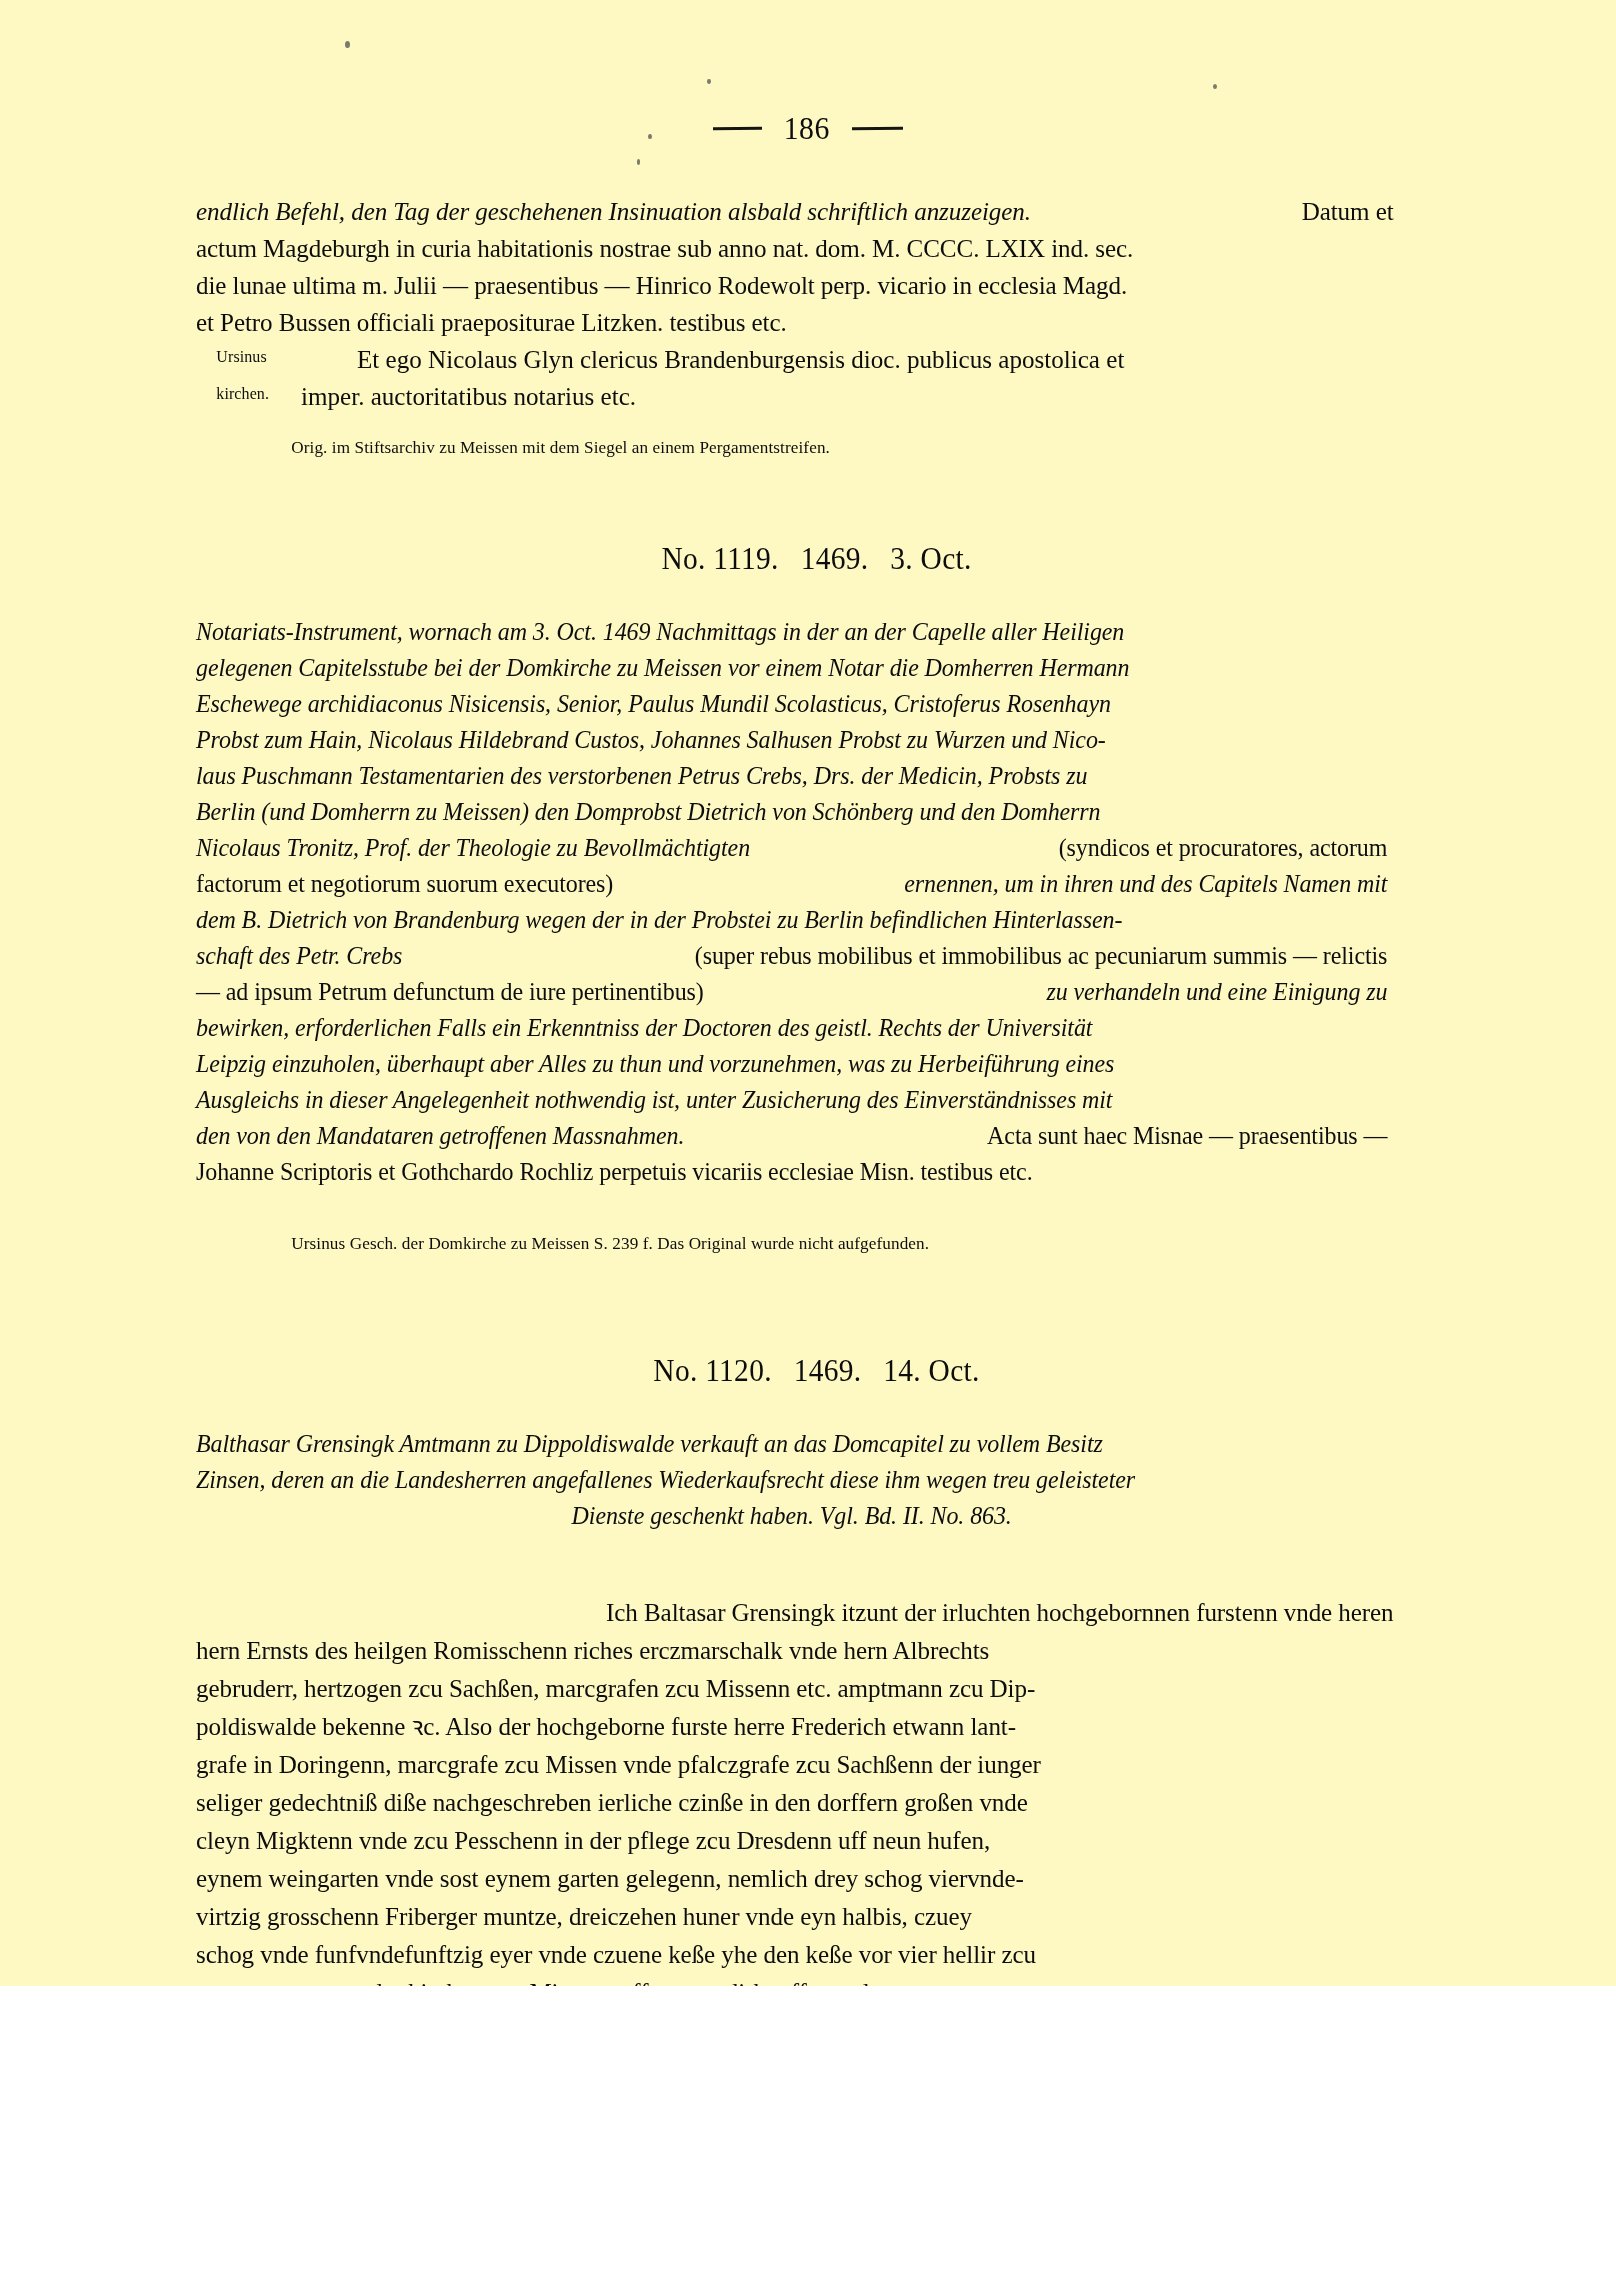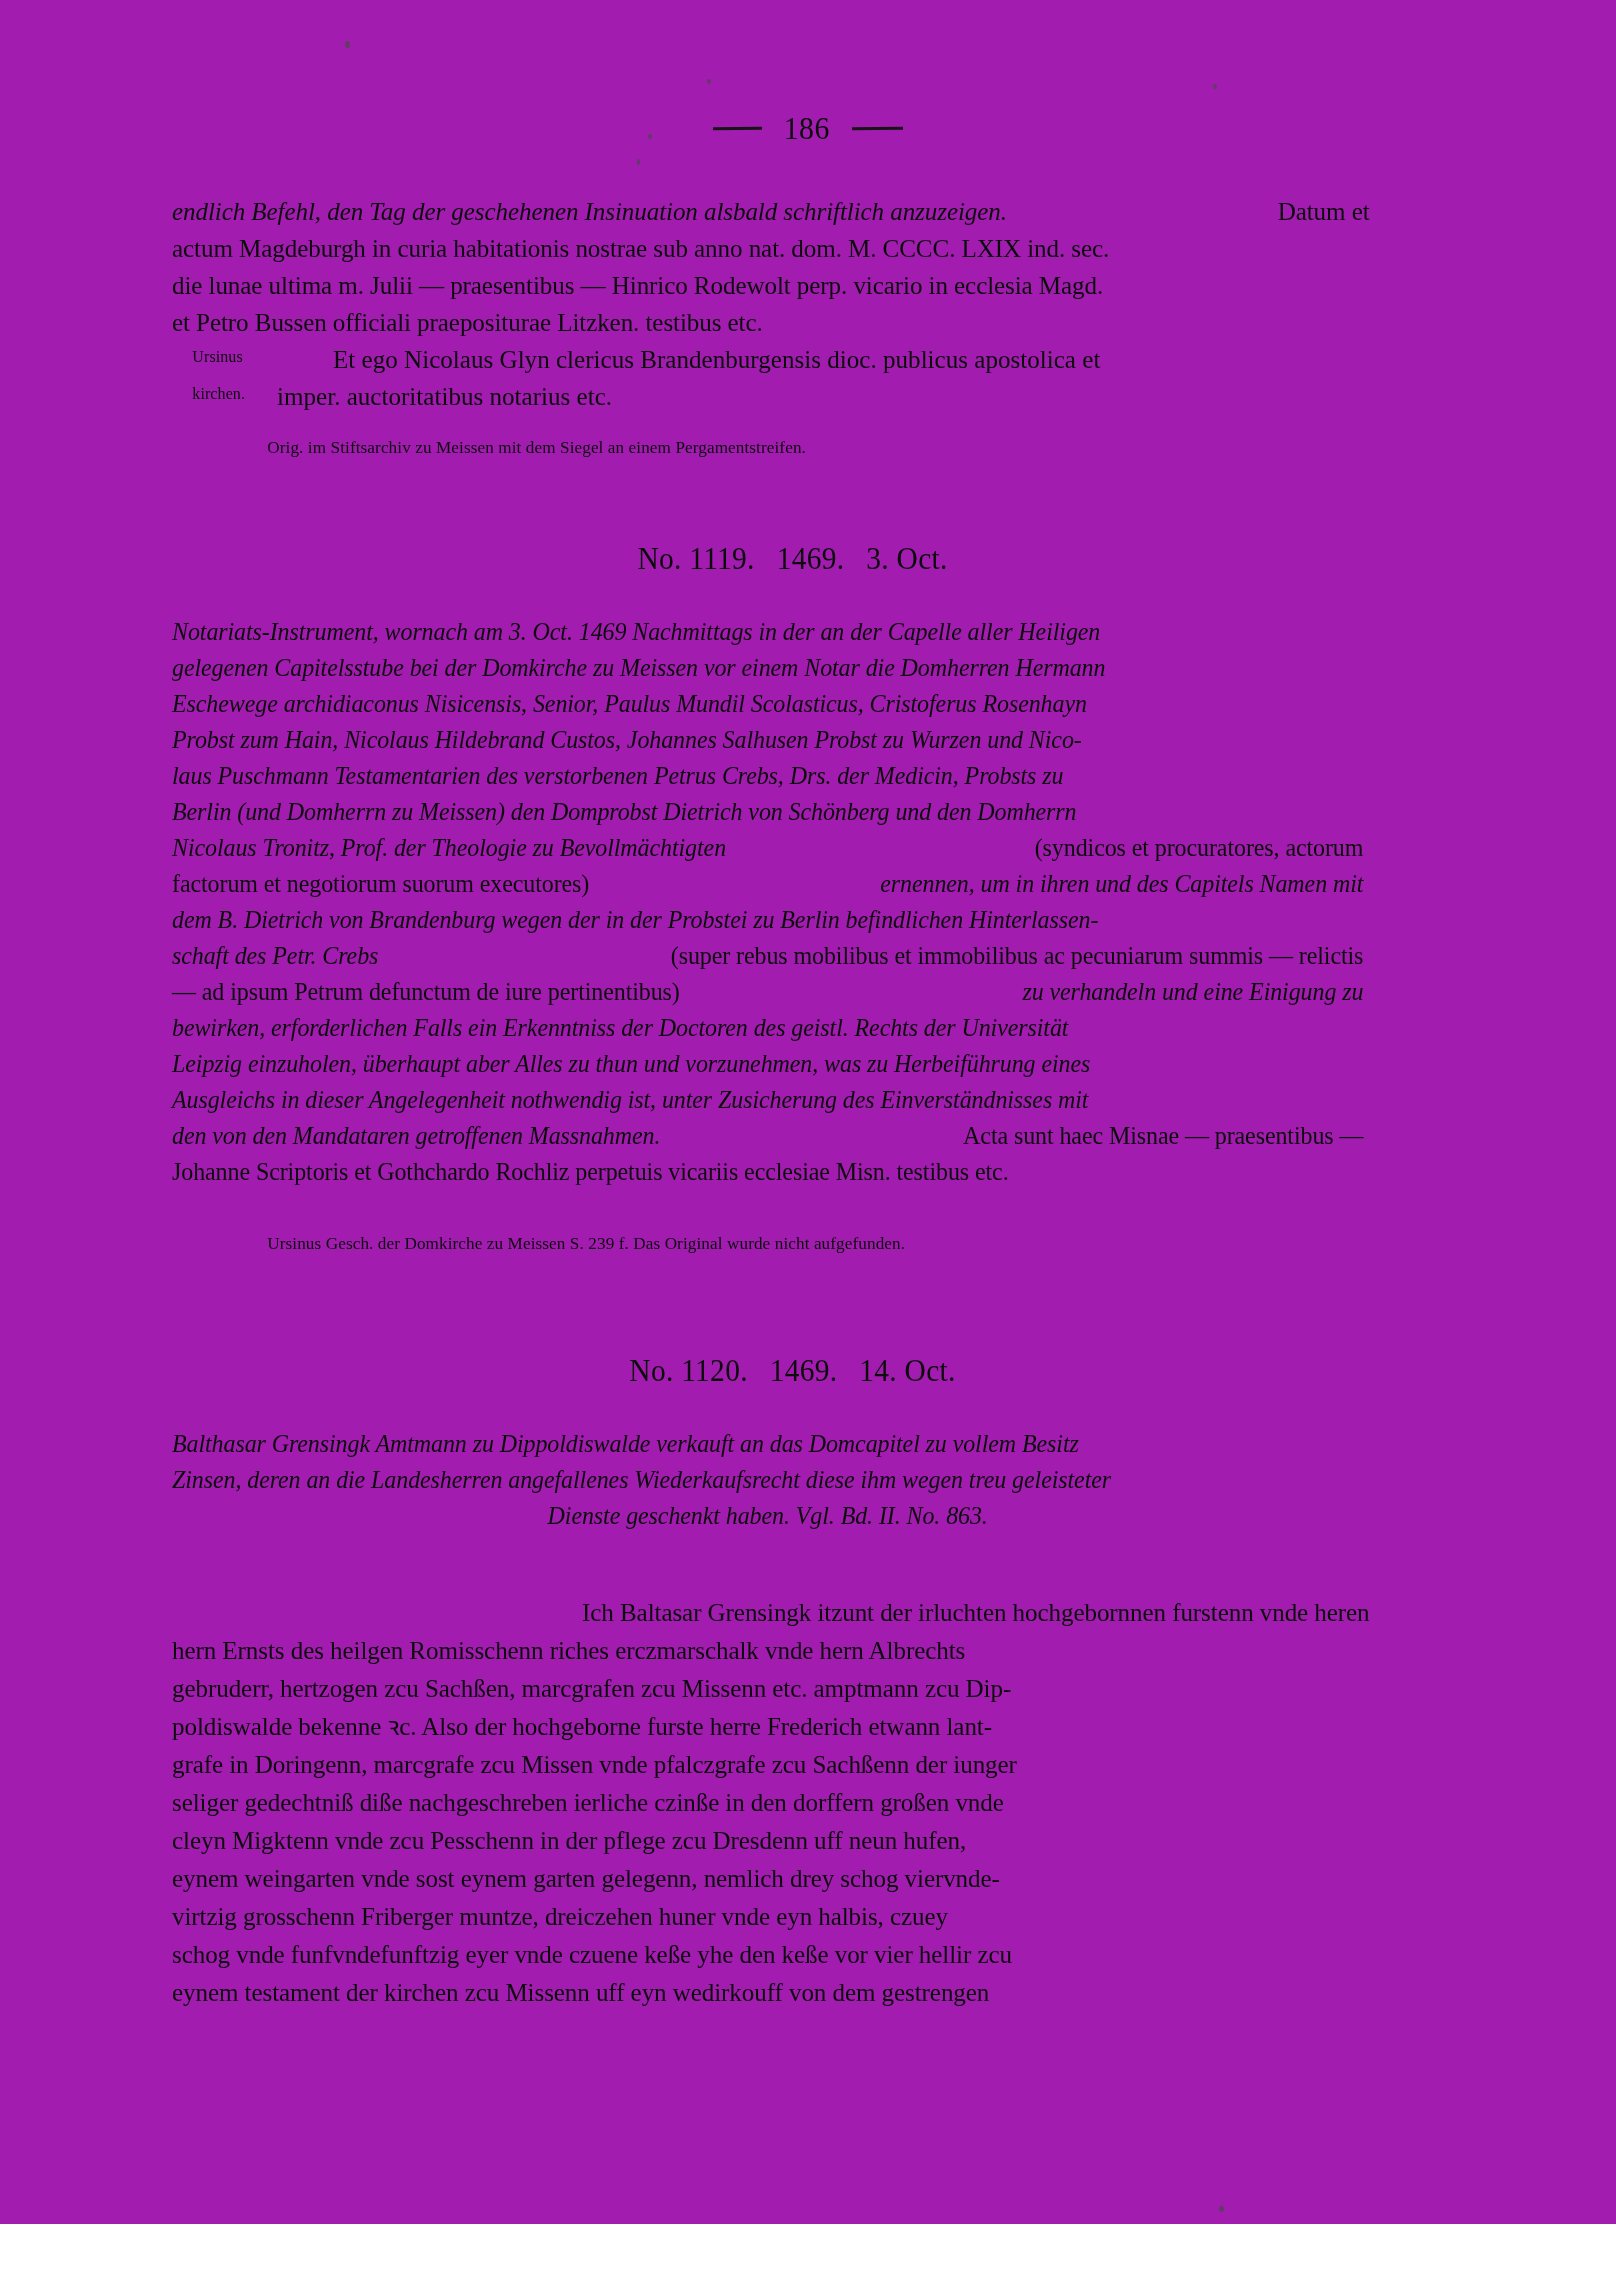--- a/index.html
+++ b/index.html
@@ -4,22 +4,22 @@
 <style>
   html, body {
     margin: 0;
     padding: 0;
     background: #ffffff;
   }
 
   #page {
     position: relative;
     width: 1616px;
-    height: 2224px;
-    background: #a21caf;
+    height: 1986px;
+    background: #fef9c3;
     font-family: "Liberation Serif", "DejaVu Serif", serif;
     color: #0d0d0d;
     overflow: hidden;
   }
 
   
   .speck {
     position: absolute;
     background: #4a4a4a;
     border-radius: 50%;
@@ -48,21 +48,21 @@
   .folio {
     font-size: 32px;
     letter-spacing: 0.5px;
     line-height: 1;
     transform: scaleX(0.93);
   }
 
   
   .column {
     position: absolute;
-    left: 172px;
+    left: 196px;
     width: 1241px;
     top: 193px;
   }
 
   
   .body-line {
     font-size: 26px;
     line-height: 37px;
     letter-spacing: -0.1px;
     transform: scaleX(0.965);

